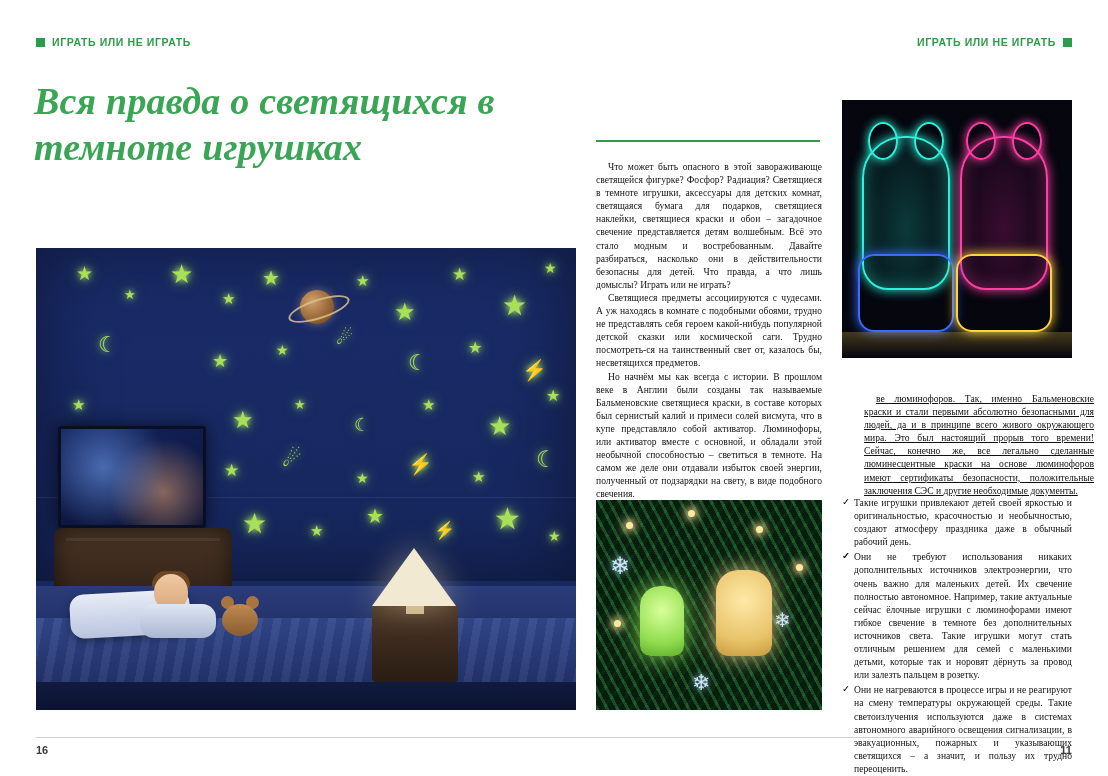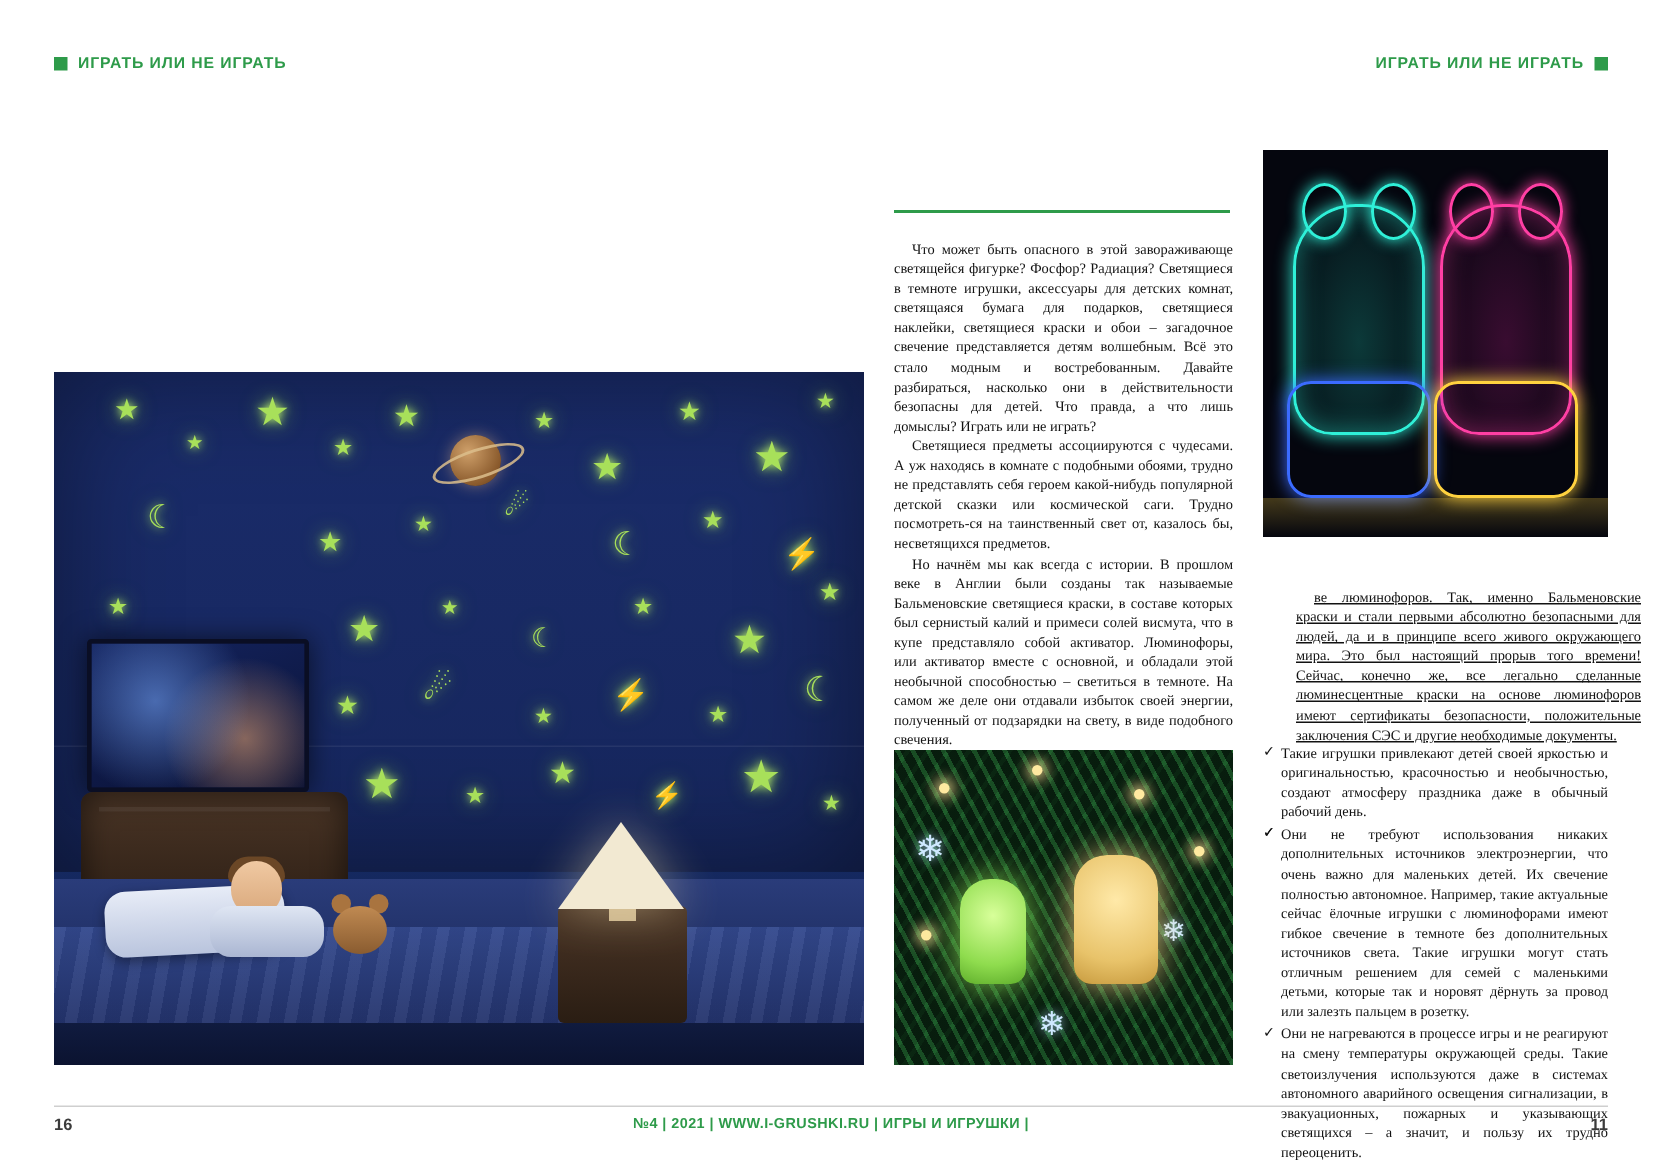--- a/index.html
+++ b/index.html
@@ -407,20 +407,21 @@
 
   <div class="runhead left">
     <span class="sq"></span>
     <span>ИГРАТЬ ИЛИ НЕ ИГРАТЬ</span>
   </div>
   <div class="runhead right">
     <span>ИГРАТЬ ИЛИ НЕ ИГРАТЬ</span>
     <span class="sq"></span>
   </div>
 
+  <div class="title">Вся правда о светящихся в темноте игрушках</div>
 
   <div class="hero">
     <div class="sky"></div>
     <div class="wallpanel"></div>
     <div class="wallline" style="top:54%"></div>
 
     <div class="tvframe">
       <div class="pic"></div>
     </div>
 
@@ -541,16 +542,15 @@
     <div class="lamp" style="left:18px;  top:120px;"></div>
     <div class="snowflake" style="left:14px;  top:52px;  font-size:24px;">❄</div>
     <div class="snowflake" style="left:178px; top:108px; font-size:20px;">❄</div>
     <div class="snowflake" style="left:96px;  top:170px; font-size:22px;">❄</div>
     <div class="greenfig"></div>
     <div class="gingerbread"></div>
   </div>
 
   <div class="footrule"></div>
   <div class="folio left">16</div>
-  <div class="footcenter">№4 | 2021 | WWW.I-GRUSHKI.RU | ИГРЫ И ИГРУШКИ |</div>
   <div class="folio right">11</div>
 
 </div>
 
 </body></html>

